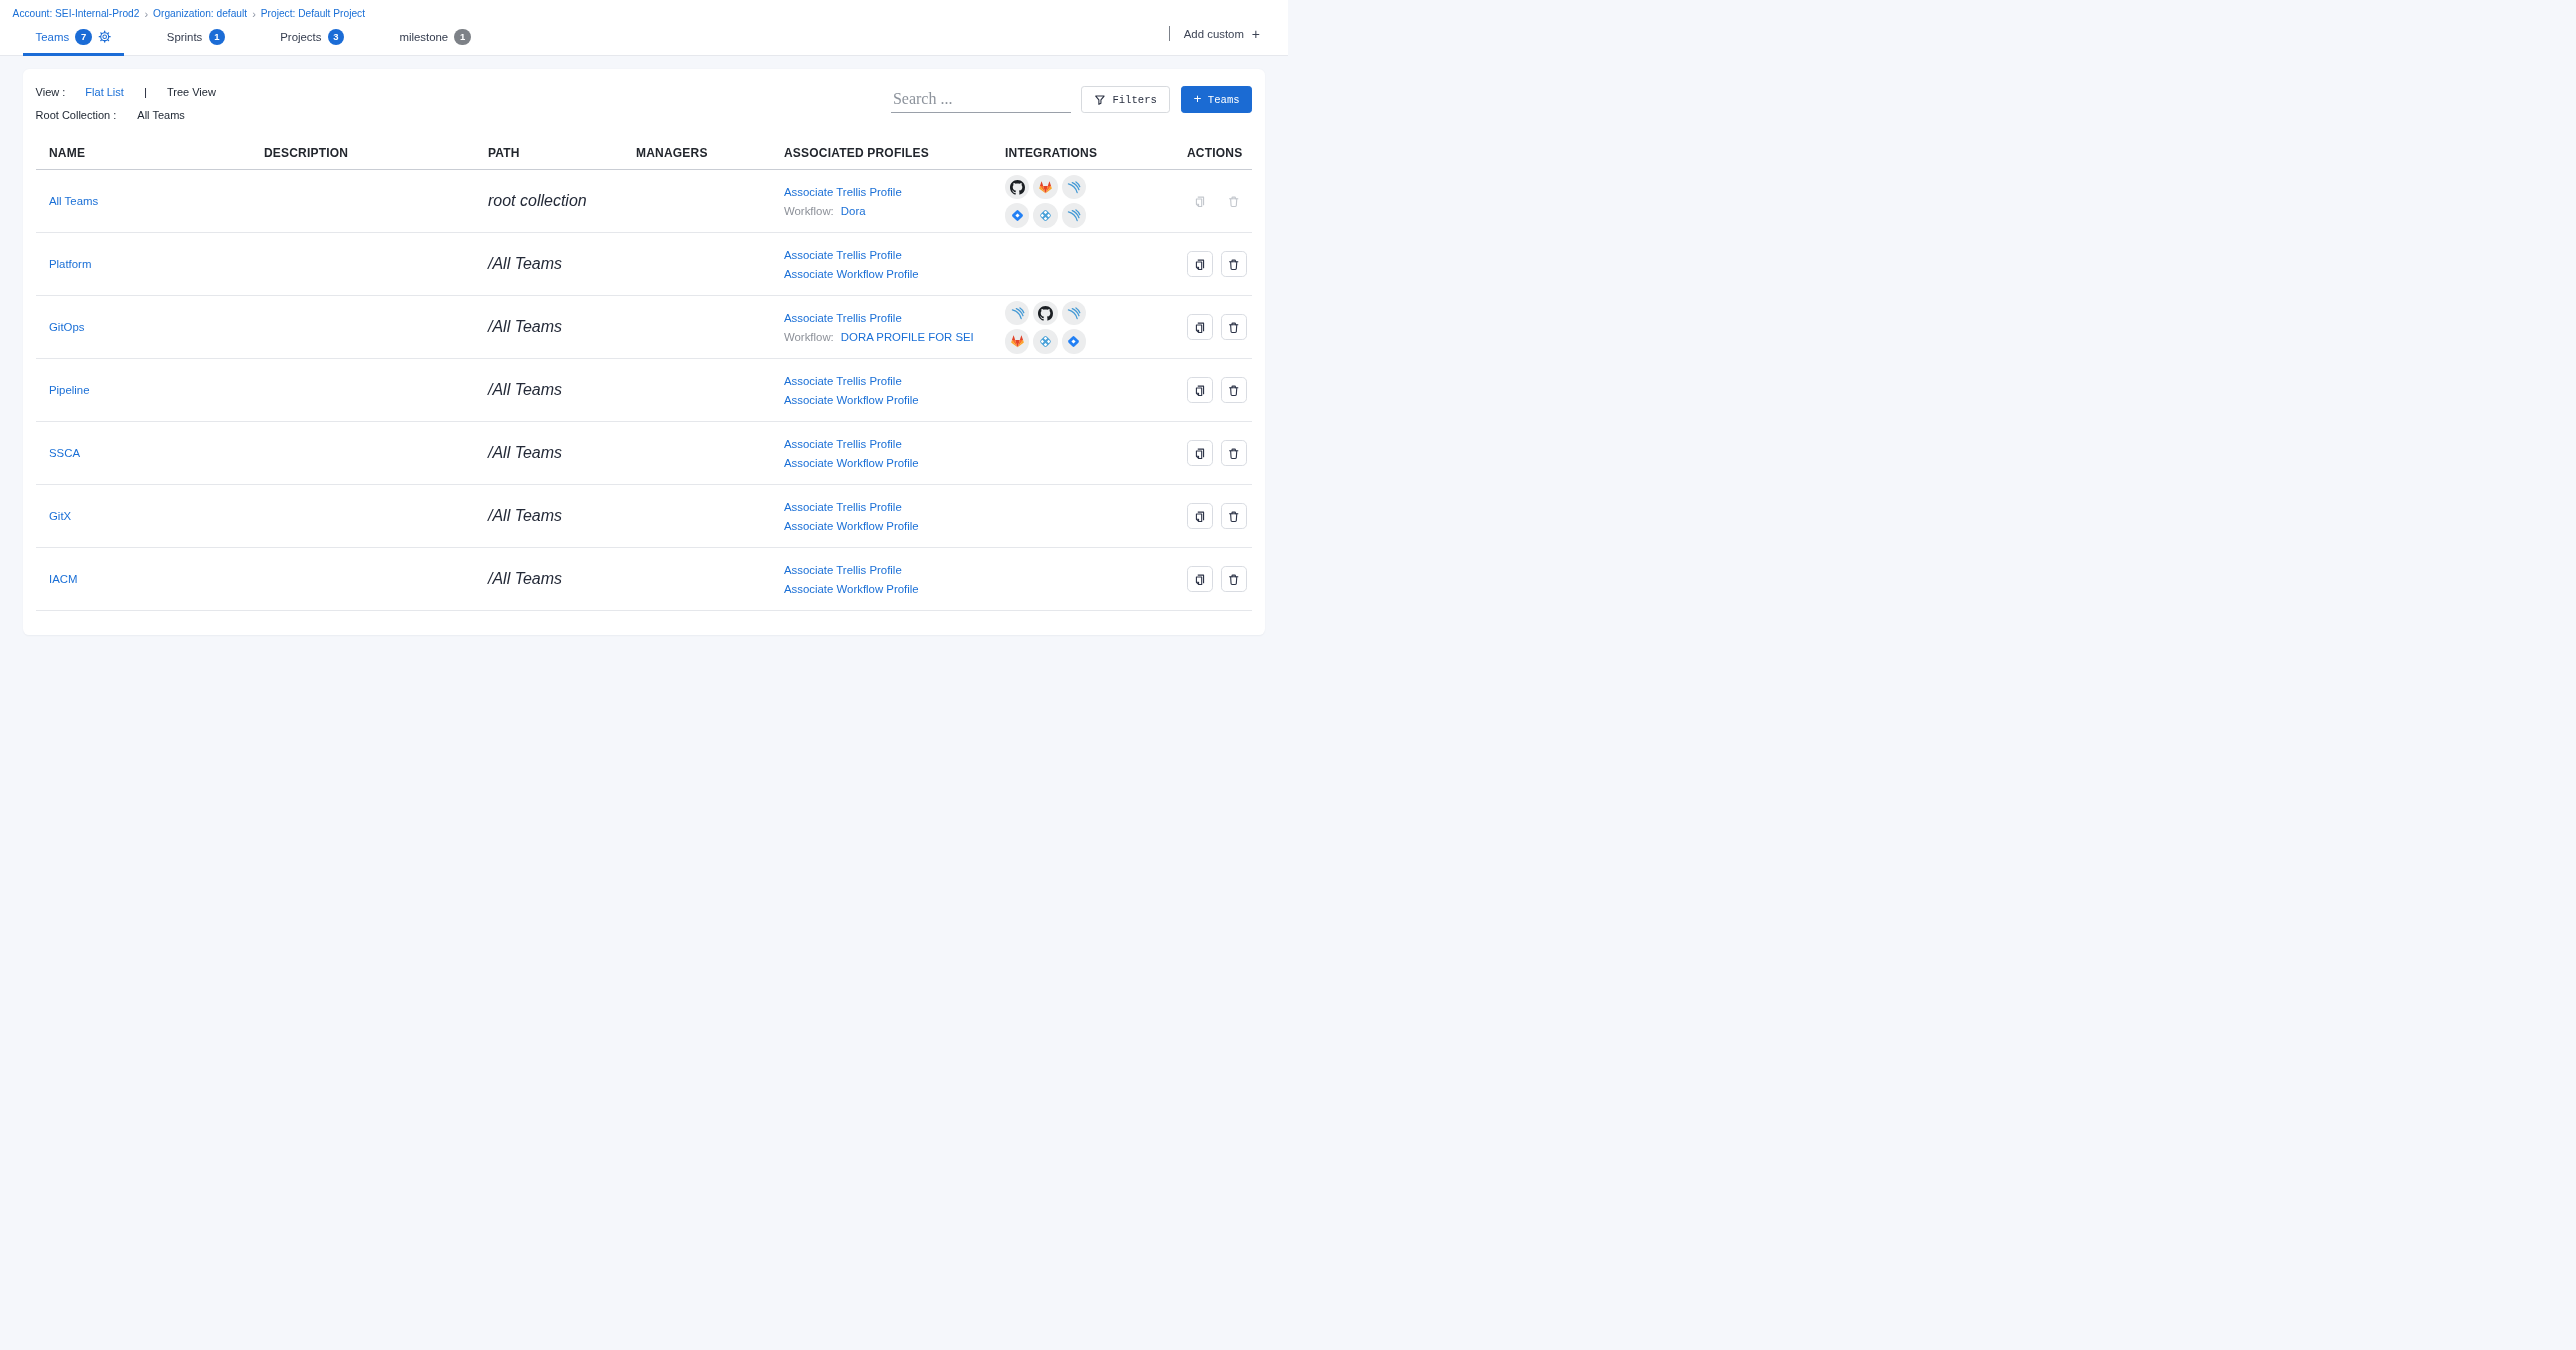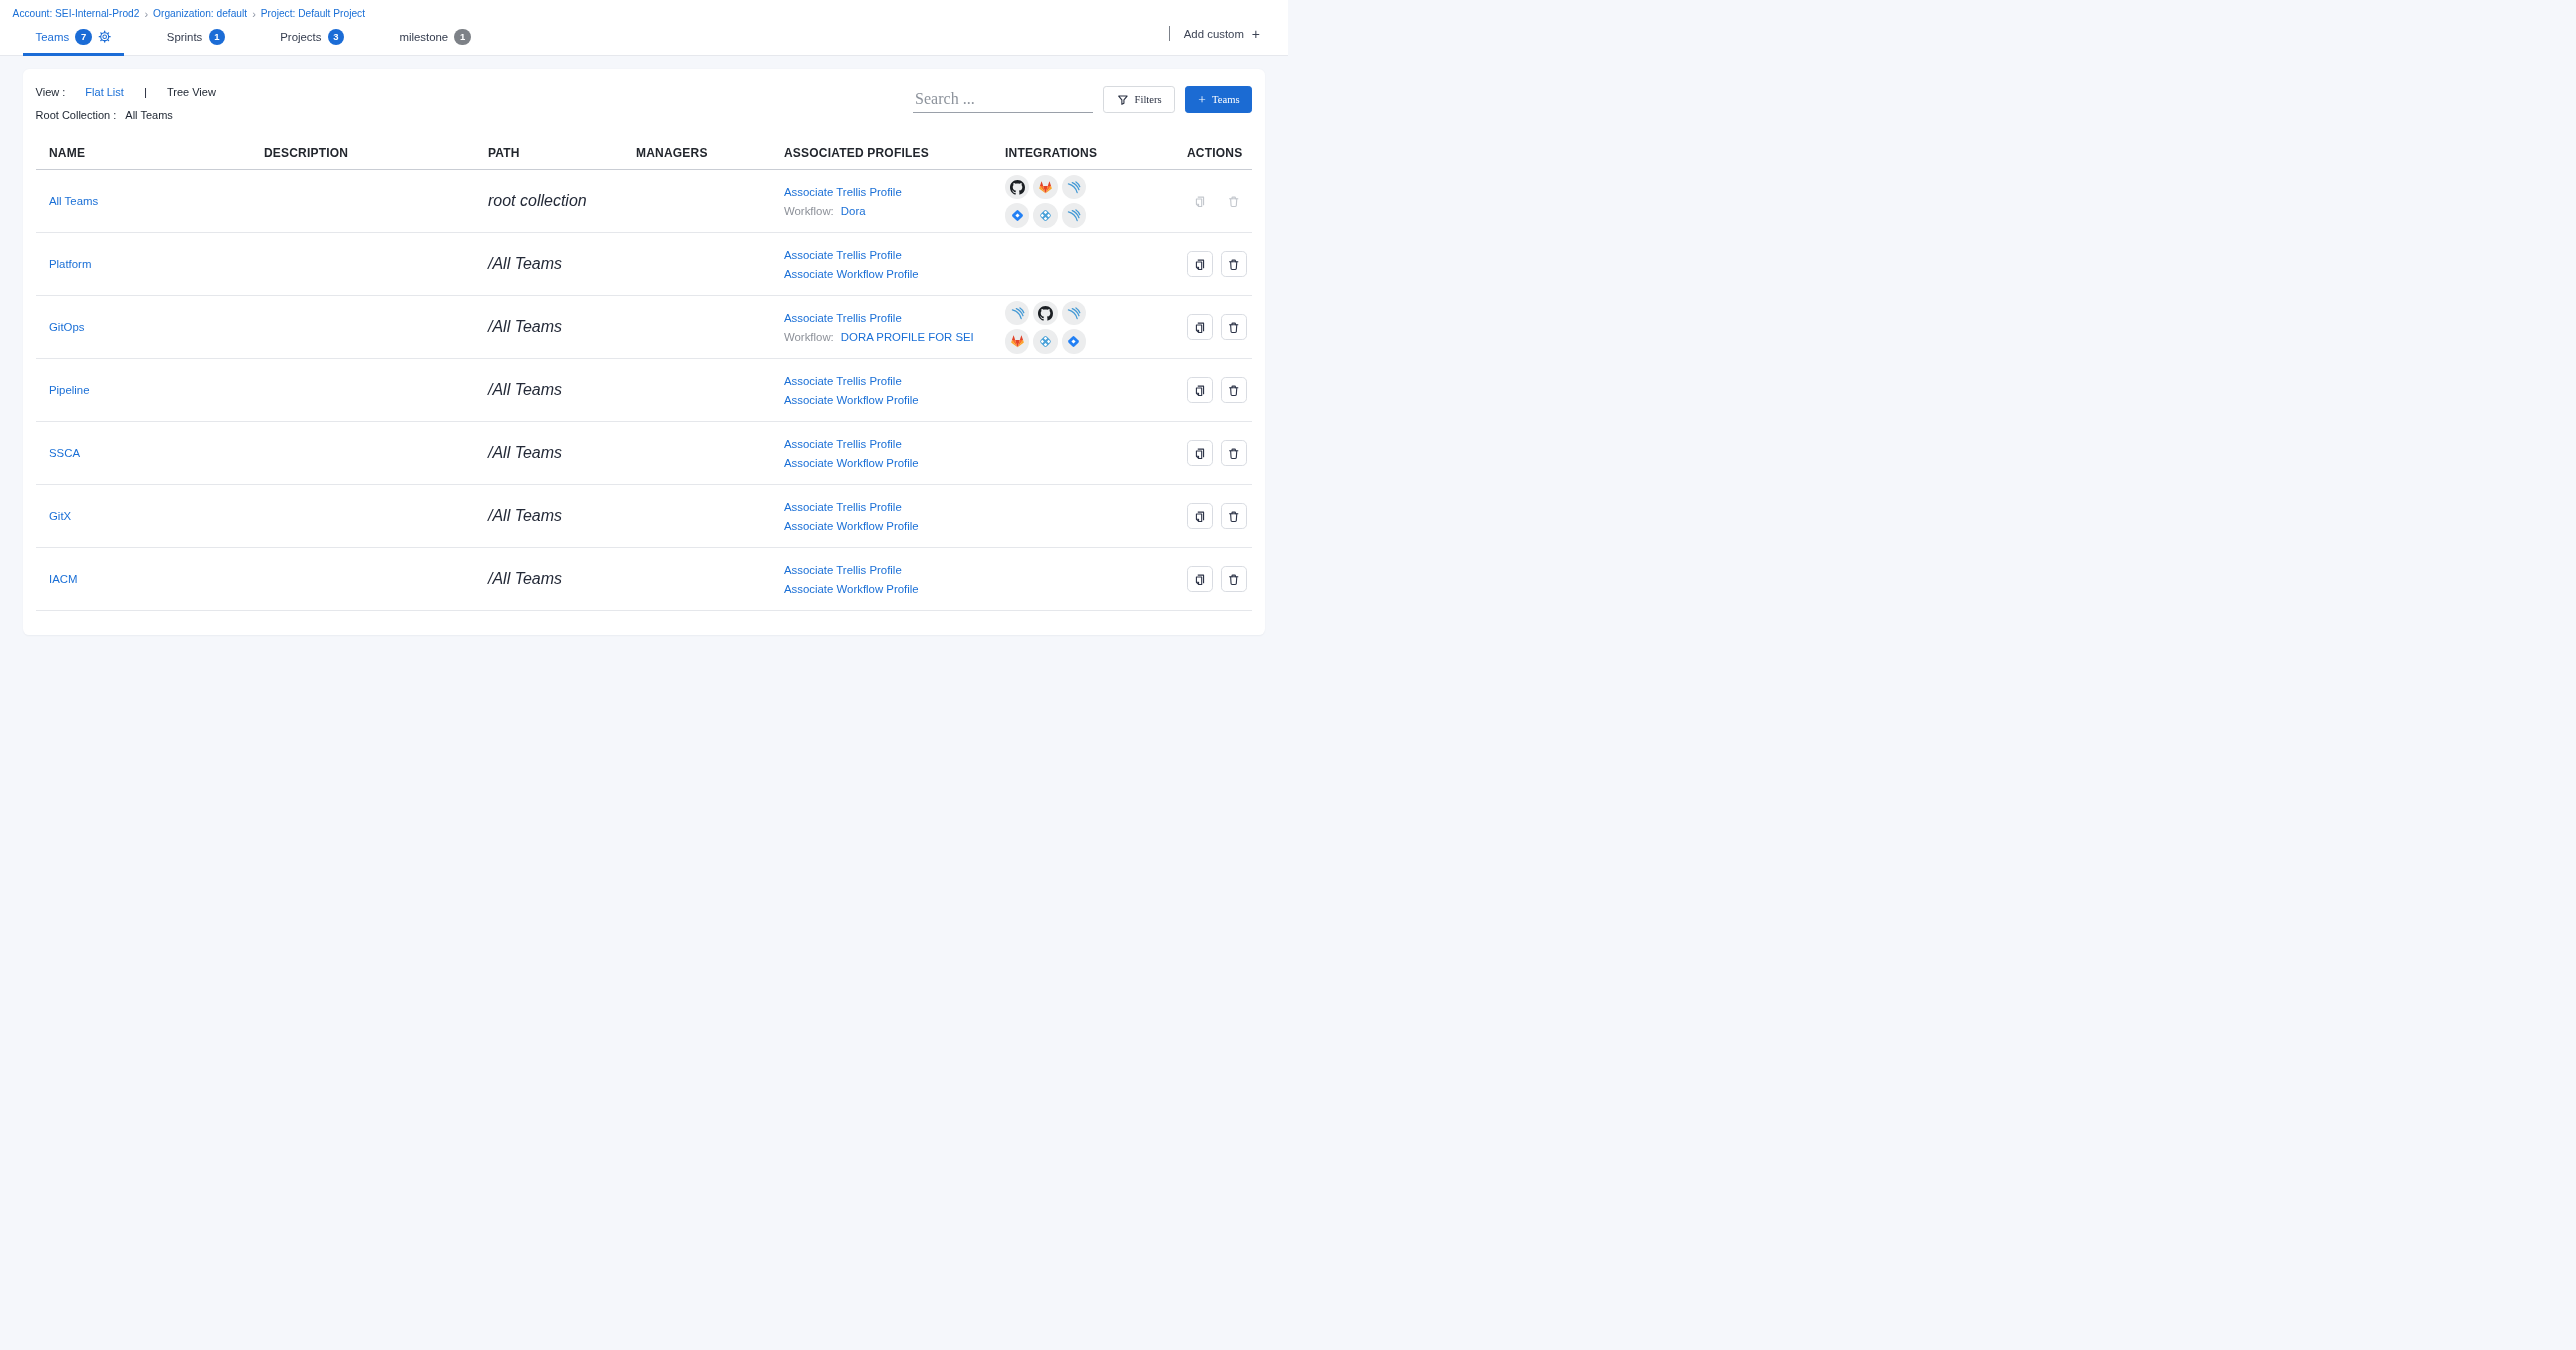--- a/index.html
+++ b/index.html
@@ -32,31 +32,31 @@
   .main { padding:12.6px 23px 0; }
   .card { background:#fff; border-radius:6.3px; height:566px; padding:15.8px 12.6px 0;
     box-shadow:0 0.8px 1.6px rgba(40,50,70,.05); }
 
   .toolbar { display:flex; justify-content:space-between; align-items:flex-start; }
   .view-block { font-size:11px; color:#1c2430; }
   .view-line { display:flex; align-items:center; gap:20px; }
   .view-line .link { color:#1a6fd6; cursor:pointer; }
   .view-line .sep { color:#2b3040; font-size:11.8px; }
   .view-line .plain { color:#1c2430; cursor:pointer; }
-  .root-line { margin-top:10.2px; display:flex; gap:9px; }
+  .root-line { margin-top:10.2px; display:flex; gap:21px; }
 
   .toolbar-right { display:flex; gap:10.2px; align-items:flex-start; margin-top:1.6px; }
   .searchbox { width:180px; height:27px; display:flex; align-items:center; gap:4.7px;
     border-bottom:0.8px solid #9aa0a9; padding:0 2.4px; }
   .searchbox input { flex:1; border:none; outline:none; font-size:16px; color:#2a3142;
     font-family:Liberation Serif, serif; background:transparent; }
   .searchbox input::placeholder { color:#8d939c; }
   .search-ic { color:#6f7680; display:inline-flex; }
   .btn { height:27px; display:inline-flex; align-items:center; gap:6.3px; border-radius:3.2px;
-    font-size:10.6px; cursor:pointer; font-family:Liberation Serif, serif; }
+    font-size:10.6px; cursor:pointer; font-family:Liberation Mono, monospace; }
   .btn-filters { padding:0 12.6px; background:#fff; border:0.8px solid #d7dade; color:#2a3142; }
   .btn-teams { padding:0 11.8px; background:#1b6bd3; border:0.8px solid #1b6bd3; color:#fff; }
   .btn-teams .plus { font-size:13.4px; font-weight:400; line-height:1; }
 
   
   .table { margin-top:25px; }
   .thead, .trow { display:grid; grid-template-columns:215px 224px 148px 148px 221px 182px 1fr;
     padding-left:13.4px; align-items:center; }
   .thead { border-bottom:0.8px solid #c9cdd4; padding-bottom:9.5px; }
   .th { font-size:12px; font-weight:700; color:#22262d; letter-spacing:0.2px; }

